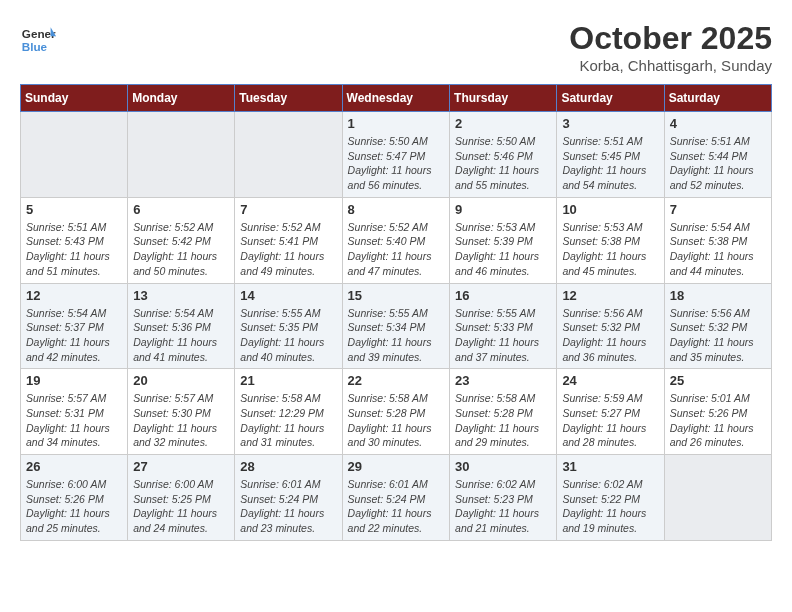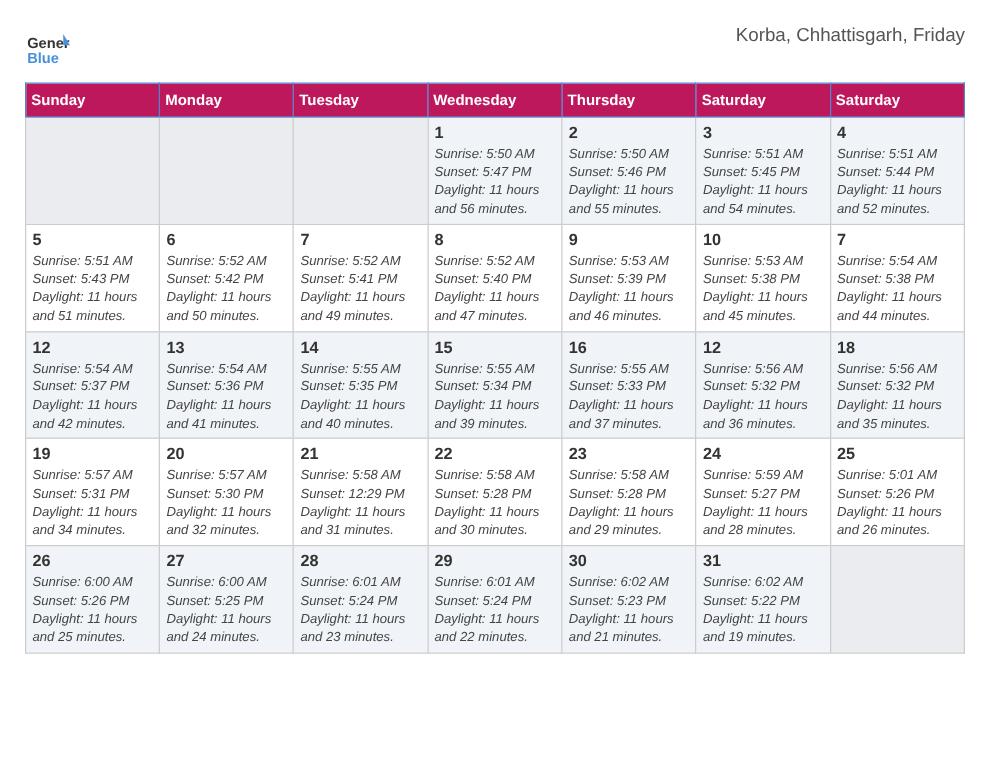--- a/index.html
+++ b/index.html
@@ -36,21 +36,21 @@
     .location {
       font-size: 15px;
       color: #555;
     }
     .calendar {
       width: 100%;
       border-collapse: collapse;
       font-size: 11px;
     }
     .calendar th {
-      background: #be185d;
+      background: #7f1d1d;
       color: #fff;
       padding: 6px 4px;
       text-align: left;
       font-size: 12px;
       font-weight: bold;
       border: 1px solid #5580cc;
     }
     .calendar td {
       border: 1px solid #ccc;
       vertical-align: top;
@@ -86,21 +86,22 @@
 
 <div class="header">
   <div class="logo">
     <svg class="logo-icon" viewBox="0 0 40 40">
       <text x="2" y="20" font-size="13" font-weight="bold" fill="#333">General</text>
       <text x="2" y="34" font-size="13" font-weight="bold" fill="#4a90d9">Blue</text>
       <polygon points="34,8 40,18 34,18" fill="#4a90d9"></polygon>
     </svg>
   </div>
   <div class="title-block">
-    <div class="location">Korba, Chhattisgarh, Friday</div>
+    <div class="month-title">October 2025</div>
+    <div class="location">Korba, Chhattisgarh, Sunday</div>
   </div>
 </div>
 
 <table class="calendar">
   <thead>
     <tr>
     <th>Sunday</th>
         <th>Monday</th>
         <th>Tuesday</th>
         <th>Wednesday</th>

